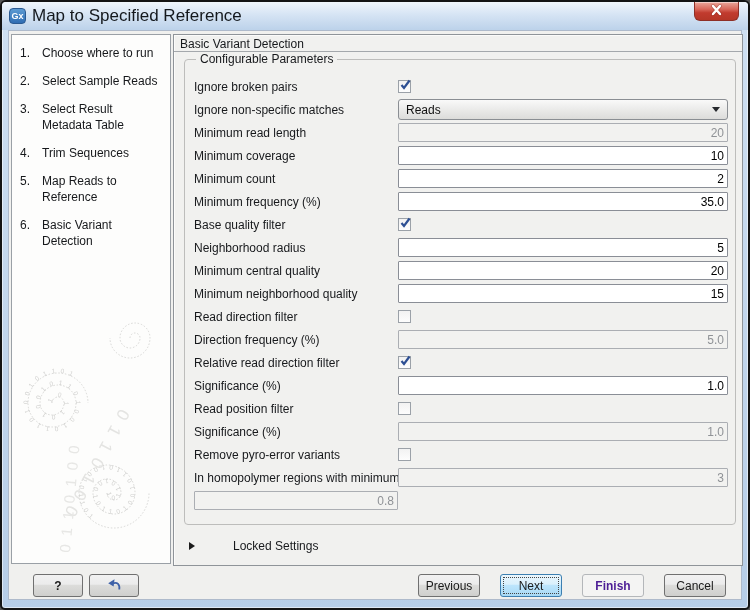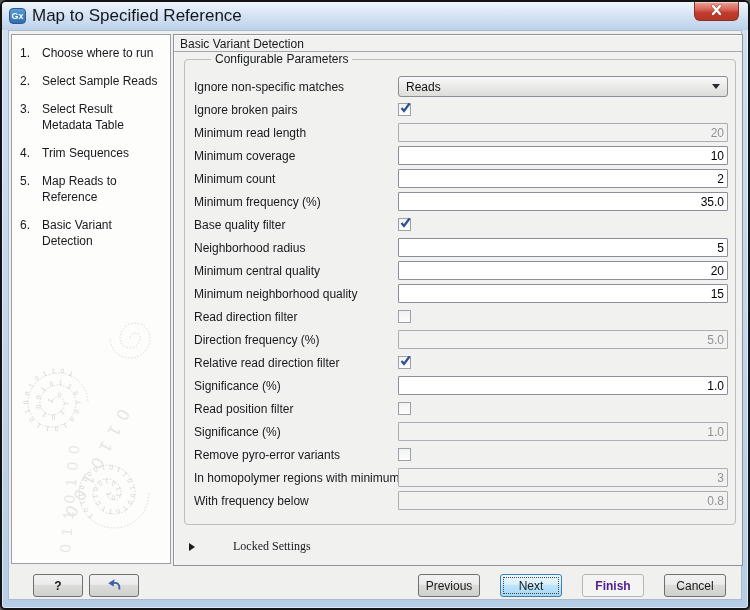--- a/index.html
+++ b/index.html
@@ -50,21 +50,21 @@
     position:absolute; left:164px; top:3px; width:570px; height:532px;
     background:#f1f1ef; border:1px solid #8f9499;
     box-shadow:inset 1px 1px 0 #fbfbfa;
   }
   .panel-header{ height:17px; padding:2px 0 0 6px; font-size:12px; color:#17191c; border-bottom:1px solid #a4a8ac; }
   .groupbox{
     position:absolute; left:10px; right:6px; top:24px; height:466px;
     border:1px solid #bdbdbb; border-radius:4px;
   }
   .grouptitle{
-    position:absolute; top:-8px; left:26px; background:#f1f1ef; padding:0 4px;
+    position:absolute; top:-8px; left:11px; background:#f1f1ef; padding:0 4px;
     font-size:12px; color:#17191c;
   }
   .rows{ padding-top:15px; }
   .prow{ display:grid; grid-template-columns:204px 1fr; align-items:center; height:23px; padding:0 7px 0 9px; }
   .plabel{ font-size:12px; color:#17191c; white-space:nowrap; }
   .tinput{
     height:19px; width:100%; border:1px solid #8a8e96; border-radius:1px;
     background:#fff; color:#000; font-size:12px; padding:0 3px;
     font-family:"Liberation Sans", sans-serif; outline:none;text-align:right;
   }
@@ -75,21 +75,21 @@
   }
   .cb svg{ position:absolute; left:0px; top:-2px; }
   .select{
     height:21px; width:100%; border:1px solid #8a8e93; border-radius:3px;
     background:linear-gradient(#f9f9f9,#ececeb 45%,#dcdcda);
     display:flex; align-items:center; padding:0 7px; font-size:12px; color:#111;
   }
   .sel-arrow{ margin-left:auto; width:0; height:0; border-left:4px solid transparent; border-right:4px solid transparent; border-top:5px solid #26292d; }
   .locked{ position:absolute; left:15px; top:504px; display:flex; align-items:center; font-size:12px; color:#17191c; }
   .tri{ width:0; height:0; border-top:4.5px solid transparent; border-bottom:4.5px solid transparent; border-left:6px solid #1b1b1b; }
-  .locked-label{ margin-left:38px;font-family:Liberation Serif, serif; }
+  .locked-label{ margin-left:38px; }
   
   .btn{
     height:23px; border:1px solid #707070; border-radius:3px;
     background:linear-gradient(#f2f2f2,#ebebeb 45%,#dddddb 46%,#cfcfcd);
     font-size:12px; color:#1a1a1a; font-family:"Liberation Sans", sans-serif;
     display:flex; align-items:center; justify-content:center;
   }
   .helpgroup{ position:absolute; left:24px; top:543px; display:flex; gap:6px; }
   .helpgroup .btn{ width:50px; font-weight:bold; }
   .navgroup{ position:absolute; right:15px; top:543px; display:flex; gap:20px; }
@@ -168,35 +168,35 @@
       </svg>
     </div>
 
     <div class="main">
       <div class="panel-header">Basic Variant Detection</div>
 
       <div class="groupbox">
         <span class="grouptitle">Configurable Parameters</span>
         <div class="rows">
             <div class="prow">
-              <span class="plabel">Ignore non-specific matches</span>
-              <div class="select">
-                <span class="sel-text">Reads</span>
-                <span class="sel-arrow"></span>
-              </div>
-            </div>
-            <div class="prow">
               <span class="plabel">Ignore broken pairs</span>
               <span class="cb">
                 <svg width="13" height="13" viewBox="0 0 13 13">
                   <path d="M2.5 6 L5 9 L10.5 1.5" fill="none" stroke="#2d4f93" stroke-width="2.2"></path>
                 </svg>
               </span>
             </div>
             <div class="prow">
+              <span class="plabel">Ignore non-specific matches</span>
+              <div class="select">
+                <span class="sel-text">Reads</span>
+                <span class="sel-arrow"></span>
+              </div>
+            </div>
+            <div class="prow">
               <span class="plabel">Minimum read length</span>
               <input class="tinput disabled" type="text" readonly="" tabindex="-1" value="20" style="">
             </div>
             <div class="prow">
               <span class="plabel">Minimum coverage</span>
               <input class="tinput" type="text" value="10" style="">
             </div>
             <div class="prow">
               <span class="plabel">Minimum count</span>
               <input class="tinput" type="text" value="2" style="">
@@ -255,21 +255,20 @@
             </div>
             <div class="prow">
               <span class="plabel">Remove pyro-error variants</span>
               <span class="cb"></span>
             </div>
             <div class="prow">
               <span class="plabel">In homopolymer regions with minimum length</span>
               <input class="tinput disabled" type="text" readonly="" tabindex="-1" value="3" style="">
             </div>
             <div class="prow">
-              <span class="plabel">With frequency below</span>
               <input class="tinput disabled" type="text" readonly="" tabindex="-1" value="0.8" style="">
             </div>
           </div>
       </div>
 
       <div class="locked">
         <span class="tri"></span>
         <span class="locked-label">Locked Settings</span>
       </div>
     </div>

